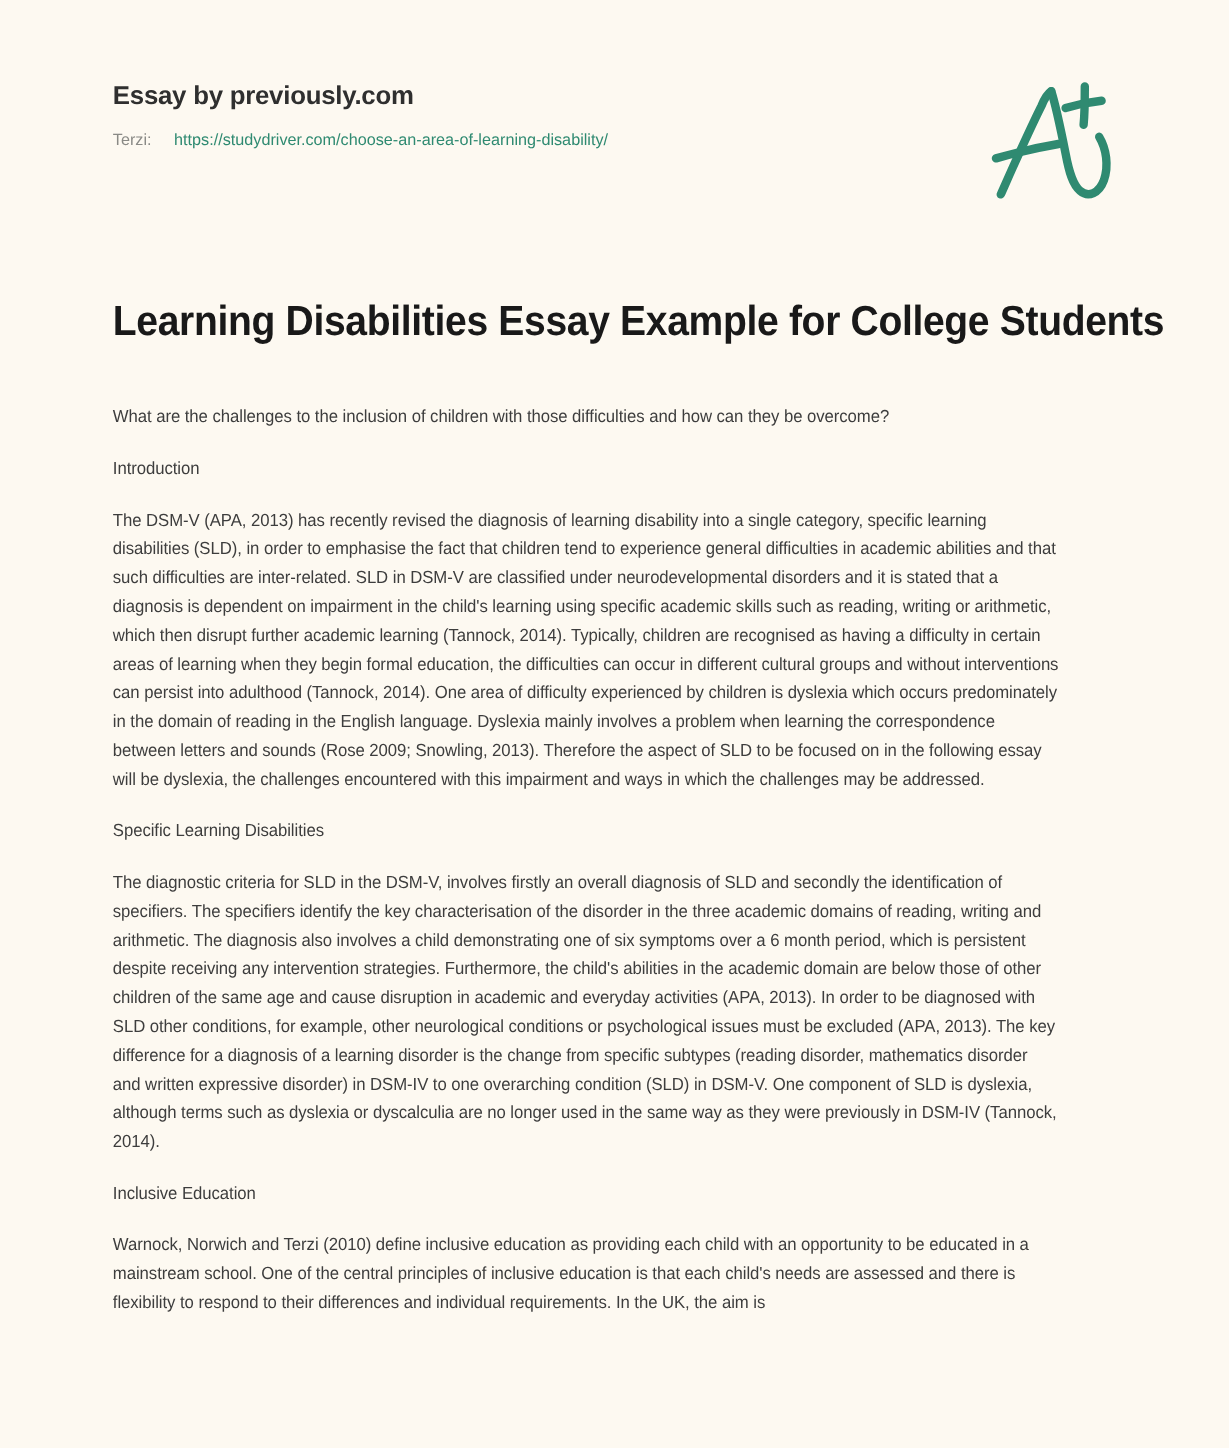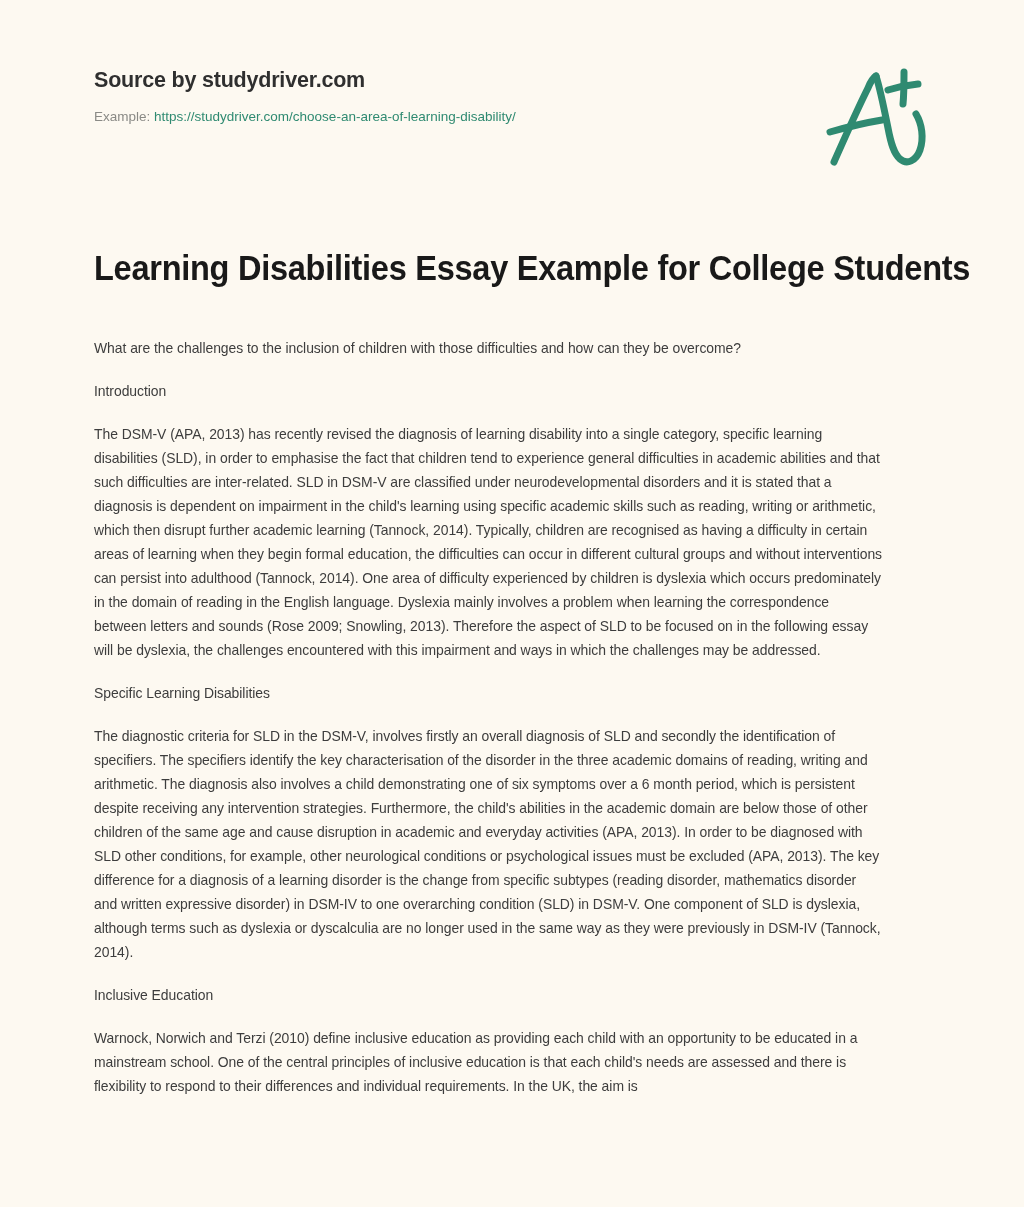--- a/index.html
+++ b/index.html
@@ -58,20 +58,21 @@
     font-family: "Liberation Sans", sans-serif;
   }
 
   .source-label {
     color: #8a8a86;
   }
 
   .source-url {
     color: #2f8a71;
     text-decoration: none;
+    margin-left: 15px;
   }
 
   
   .logo {
     position: absolute;
     left: 812px;
     top: 62px;
     width: 120px;
     height: 112px;
   }
@@ -132,24 +133,24 @@
   }
 </style>
 </head>
 <body>
 
 <div class="page">
 
   <div class="header">
 
     <div class="brand-block">
-      <div class="brand-title">Source by studydriver.com</div>
+      <div class="brand-title">Essay by previously.com</div>
 
       <div class="source-line">
-        <span class="source-label">Example:</span>
+        <span class="source-label">Terzi:</span>
         <a class="source-url" href="#">https://studydriver.com/choose-an-area-of-learning-disability/</a>
       </div>
     </div>
 
     <div class="logo">
       <svg width="120" height="112" viewBox="0 0 120 112" aria-hidden="true">
         <g fill="none" stroke="#2f8a71" stroke-linecap="round" stroke-linejoin="round">
 
           <path d="M22 100 C 30 82, 44 50, 56 26 C 58 21, 61 16, 64 14" stroke-width="7"></path>
 

